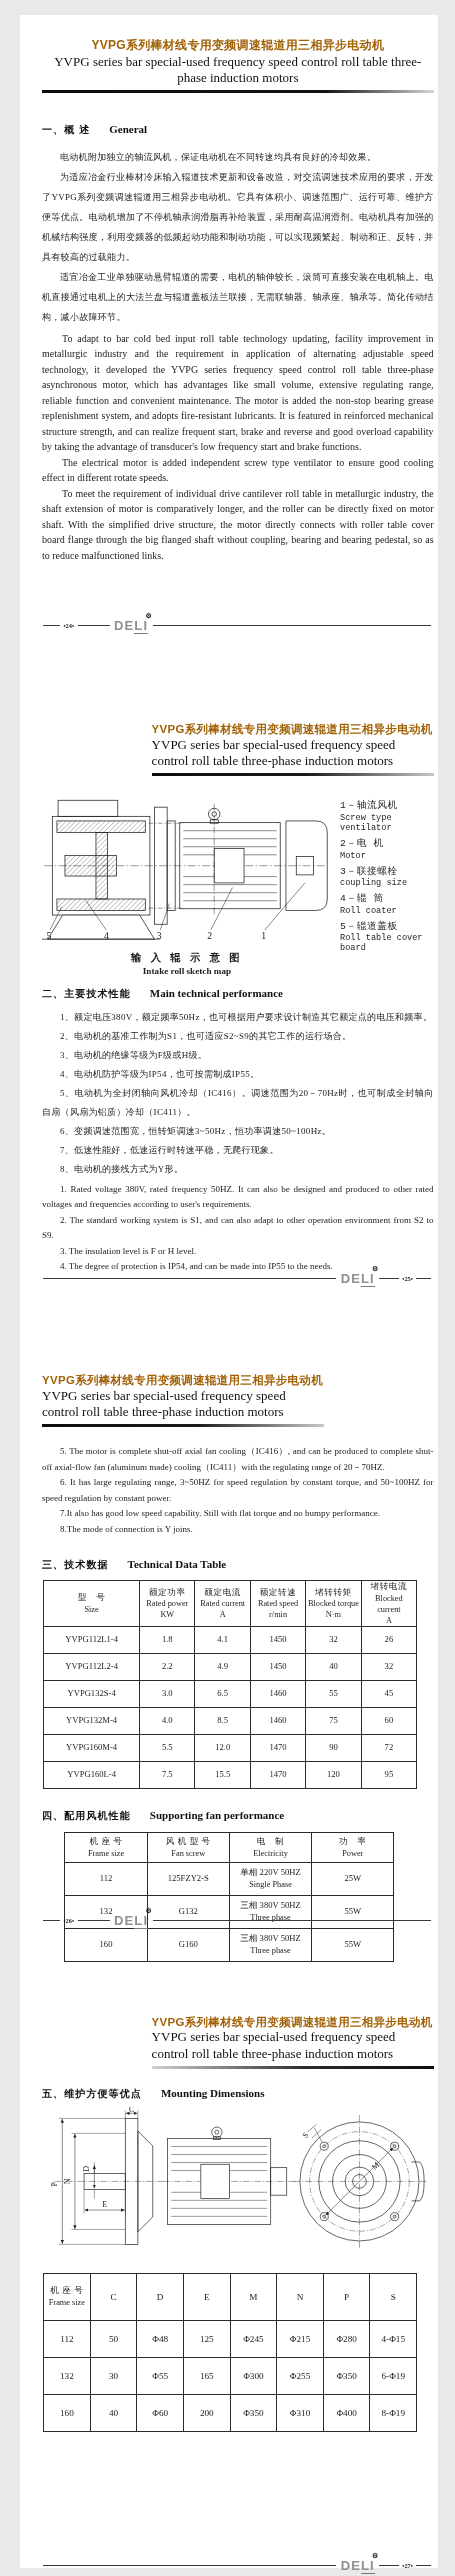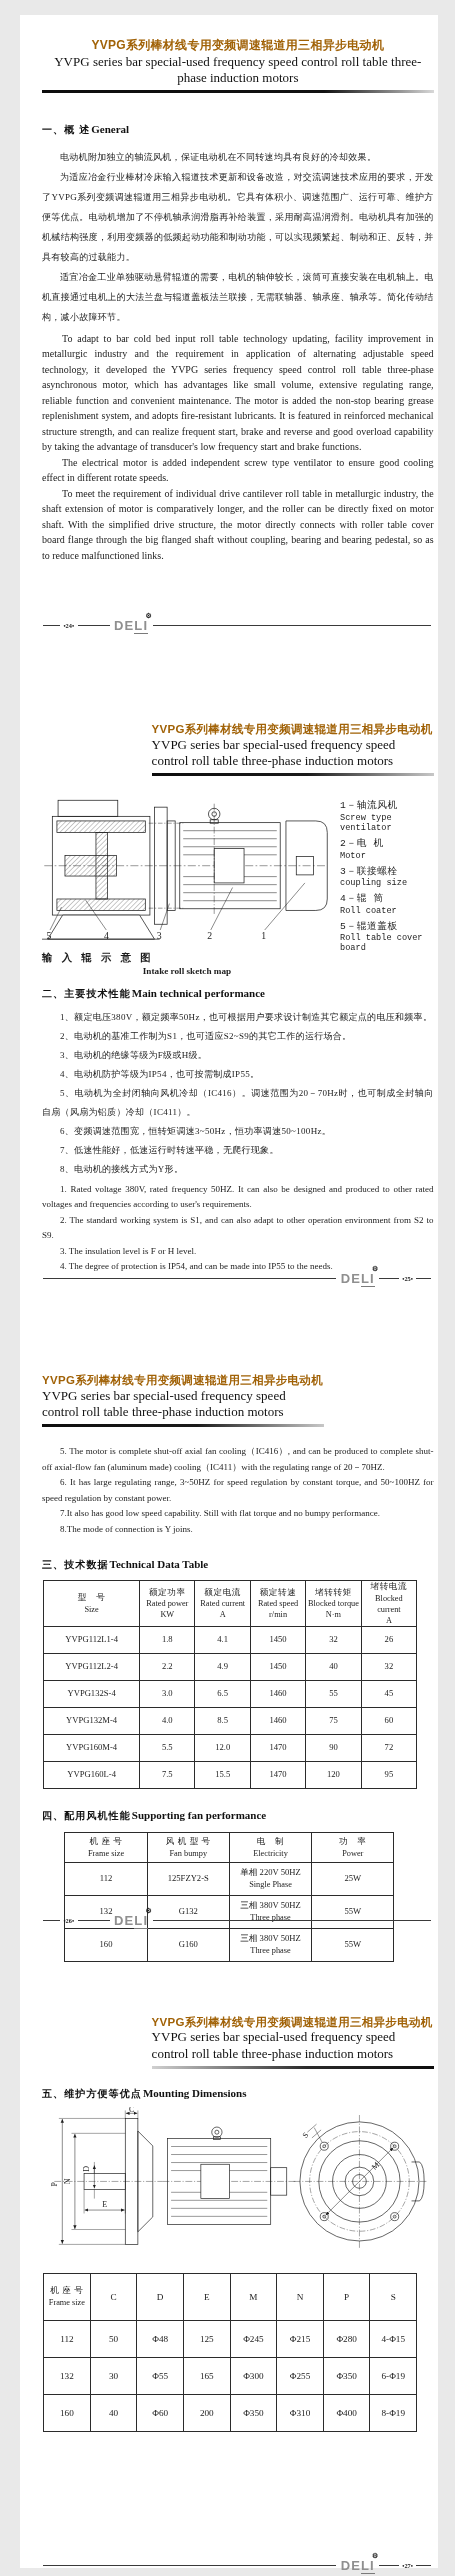--- a/index.html
+++ b/index.html
@@ -22,36 +22,36 @@
   .rule-p1{background:linear-gradient(to right,#0d0d0d 0%,#111 72%,#9a9a9a 92%,#d8d8d8 100%);}
   .rule-dl{background:linear-gradient(to right,#0d0d0d 0%,#1a1a1a 55%,#c7c7c7 100%);}
   .rule-ld{background:linear-gradient(to right,#d0d0d0 0%,#2a2a2a 55%,#0d0d0d 100%);}
   .hdr-center{text-align:center;margin-top:38px;}
   .hdr-right{margin-top:0;width:282px;margin-left:auto;text-align:left;}
   .hdr-left{width:282px;text-align:left;}
 
   
   .sec{margin:0;font-size:10.3px;}
   .sec-zh{font-family:"Liberation Sans", sans-serif;font-weight:bold;font-size:10px;letter-spacing:1.1px;color:#111;}
-  .sec-en{font-family:"Liberation Serif", serif;font-weight:bold;font-size:11px;margin-left:1px;color:#111;}
+  .sec-en{font-family:"Liberation Serif", serif;font-weight:bold;font-size:11px;margin-left:19px;color:#111;}
 
   
   .zh{font-size:9px;line-height:20px;text-align:justify;text-indent:2em;margin:0;letter-spacing:0.3px;}
   .en{font-size:10px;line-height:15.5px;text-align:justify;text-indent:2em;margin:0;}
   .izh{font-size:9px;line-height:19px;text-align:justify;text-indent:2em;margin:0;letter-spacing:0.3px;}
   .ien{font-size:9px;line-height:15.5px;text-align:justify;text-indent:2em;margin:0;}
 
   
   .diagram-row{display:flex;margin-top:15px;}
   .sketch-col{width:290px;}
   .callouts{flex:1;padding-left:8px;padding-top:8px;font-family:Liberation Mono, monospace;}
   .callout{margin-bottom:4px;}
   .co-zh{font-size:9.7px;letter-spacing:0.6px;}
   .co-en{font-size:8.6px;margin-top:0.6px;}
-  .cap-zh{text-align:left;font-size:10.3px;letter-spacing:3.4px;margin-top:3.4px;font-weight:bold;}
+  .cap-zh{text-align:center;font-size:10.3px;letter-spacing:3.4px;margin-top:3.4px;font-weight:bold;}
   .cap-en{text-align:center;font-size:9.2px;font-weight:bold;margin-top:1.1px;}
 
   
   table{border-collapse:collapse;table-layout:fixed;}
   td{border:0.9px solid #2b2b2b;text-align:center;vertical-align:middle;padding:0 1.1px;
      font-size:8.6px;line-height:1.35;}
   .hz{font-size:8.6px;letter-spacing:0.6px;}
   .he{font-size:8.3px;}
   .unit{font-size:8.3px;}
   .unit:empty{display:none;}
@@ -351,21 +351,21 @@
 
       <table class="fan">
         <tbody>
             <tr class="hrow">
           <td>
                 <div class="hz">机 座 号</div>
                 <div class="he">Frame size</div>
               </td>
           <td>
                 <div class="hz">风 机 型 号</div>
-                <div class="he">Fan bumpy</div>
+                <div class="he">Fan screw</div>
               </td>
           <td>
                 <div class="hz">电　制</div>
                 <div class="he">Electricity</div>
               </td>
           <td>
                 <div class="hz">功　率</div>
                 <div class="he">Power</div>
               </td>
         </tr>

